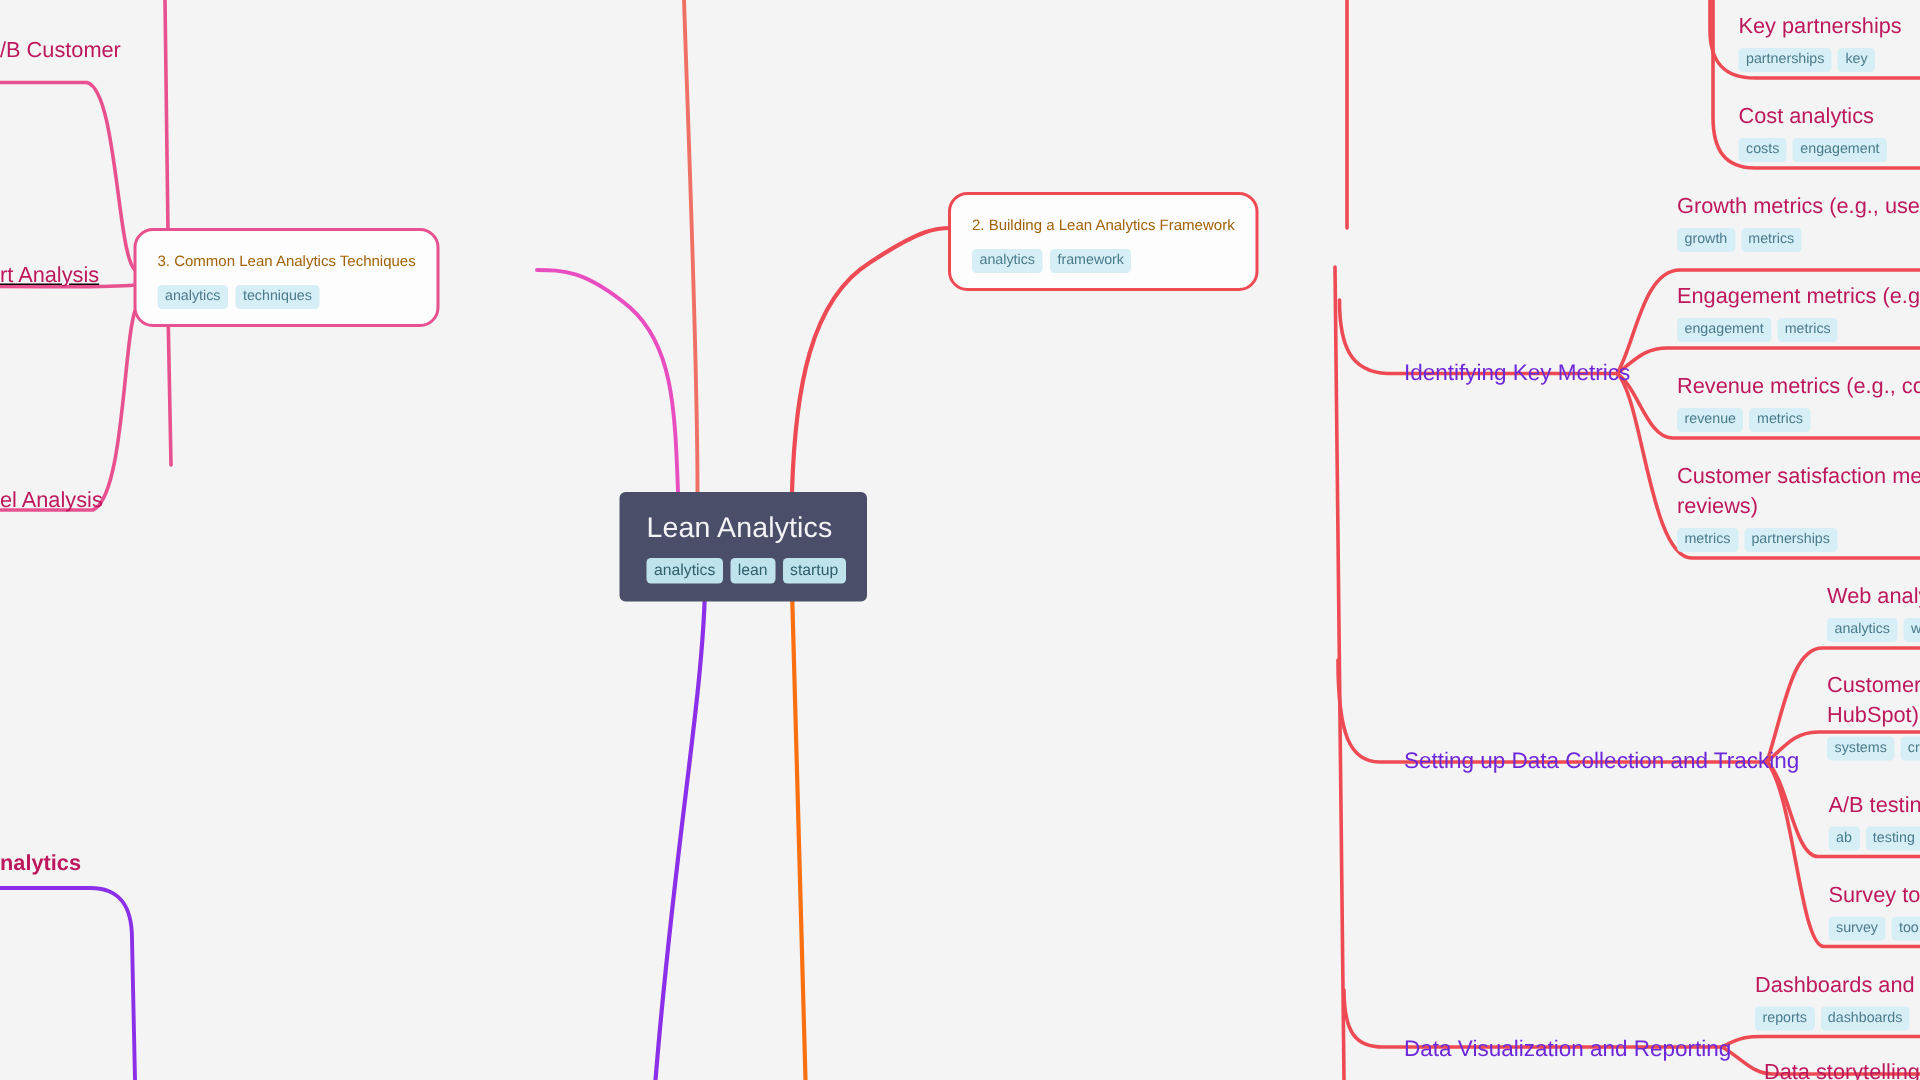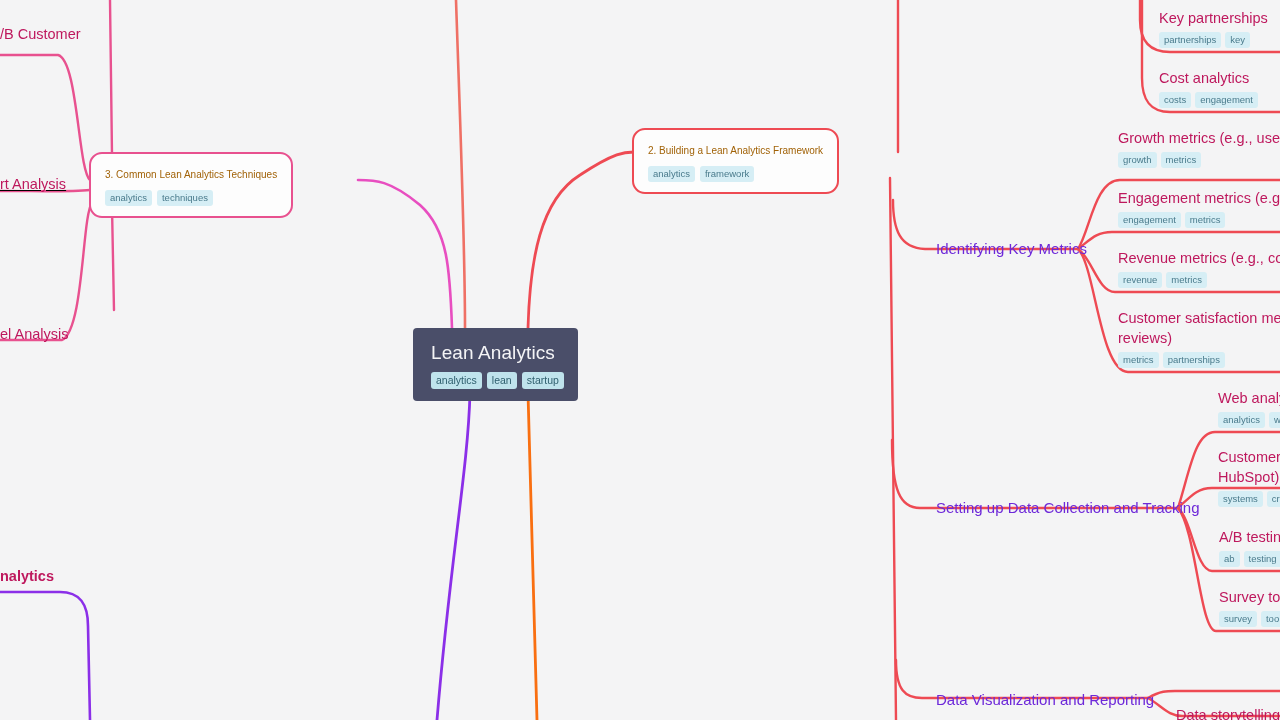--- a/index.html
+++ b/index.html
@@ -253,20 +253,27 @@
   </div>
 
   <div class="leaf" style="left:1219px; top:587px;">
     <div class="leaf-title">Survey too</div>
     <div class="leaf-tags">
       <span class="tag-sm">survey</span>
       <span class="tag-sm">too</span>
     </div>
   </div>
 
+  <div class="leaf" style="left:1170px; top:647px;">
+    <div class="leaf-title">Dashboards and</div>
+    <div class="leaf-tags">
+      <span class="tag-sm">reports</span>
+      <span class="tag-sm">dashboards</span>
+    </div>
+  </div>
 
   <div class="leaf" style="left:1176px; top:705px;">
     <div class="leaf-title">Data storytelling</div>
   </div>
 
   <div class="leaf" style="left:0px; top:24px;">
     <div class="leaf-title">/B Customer</div>
   </div>
 
   <div class="leaf" style="left:0px; top:174px;text-decoration:underline;">

